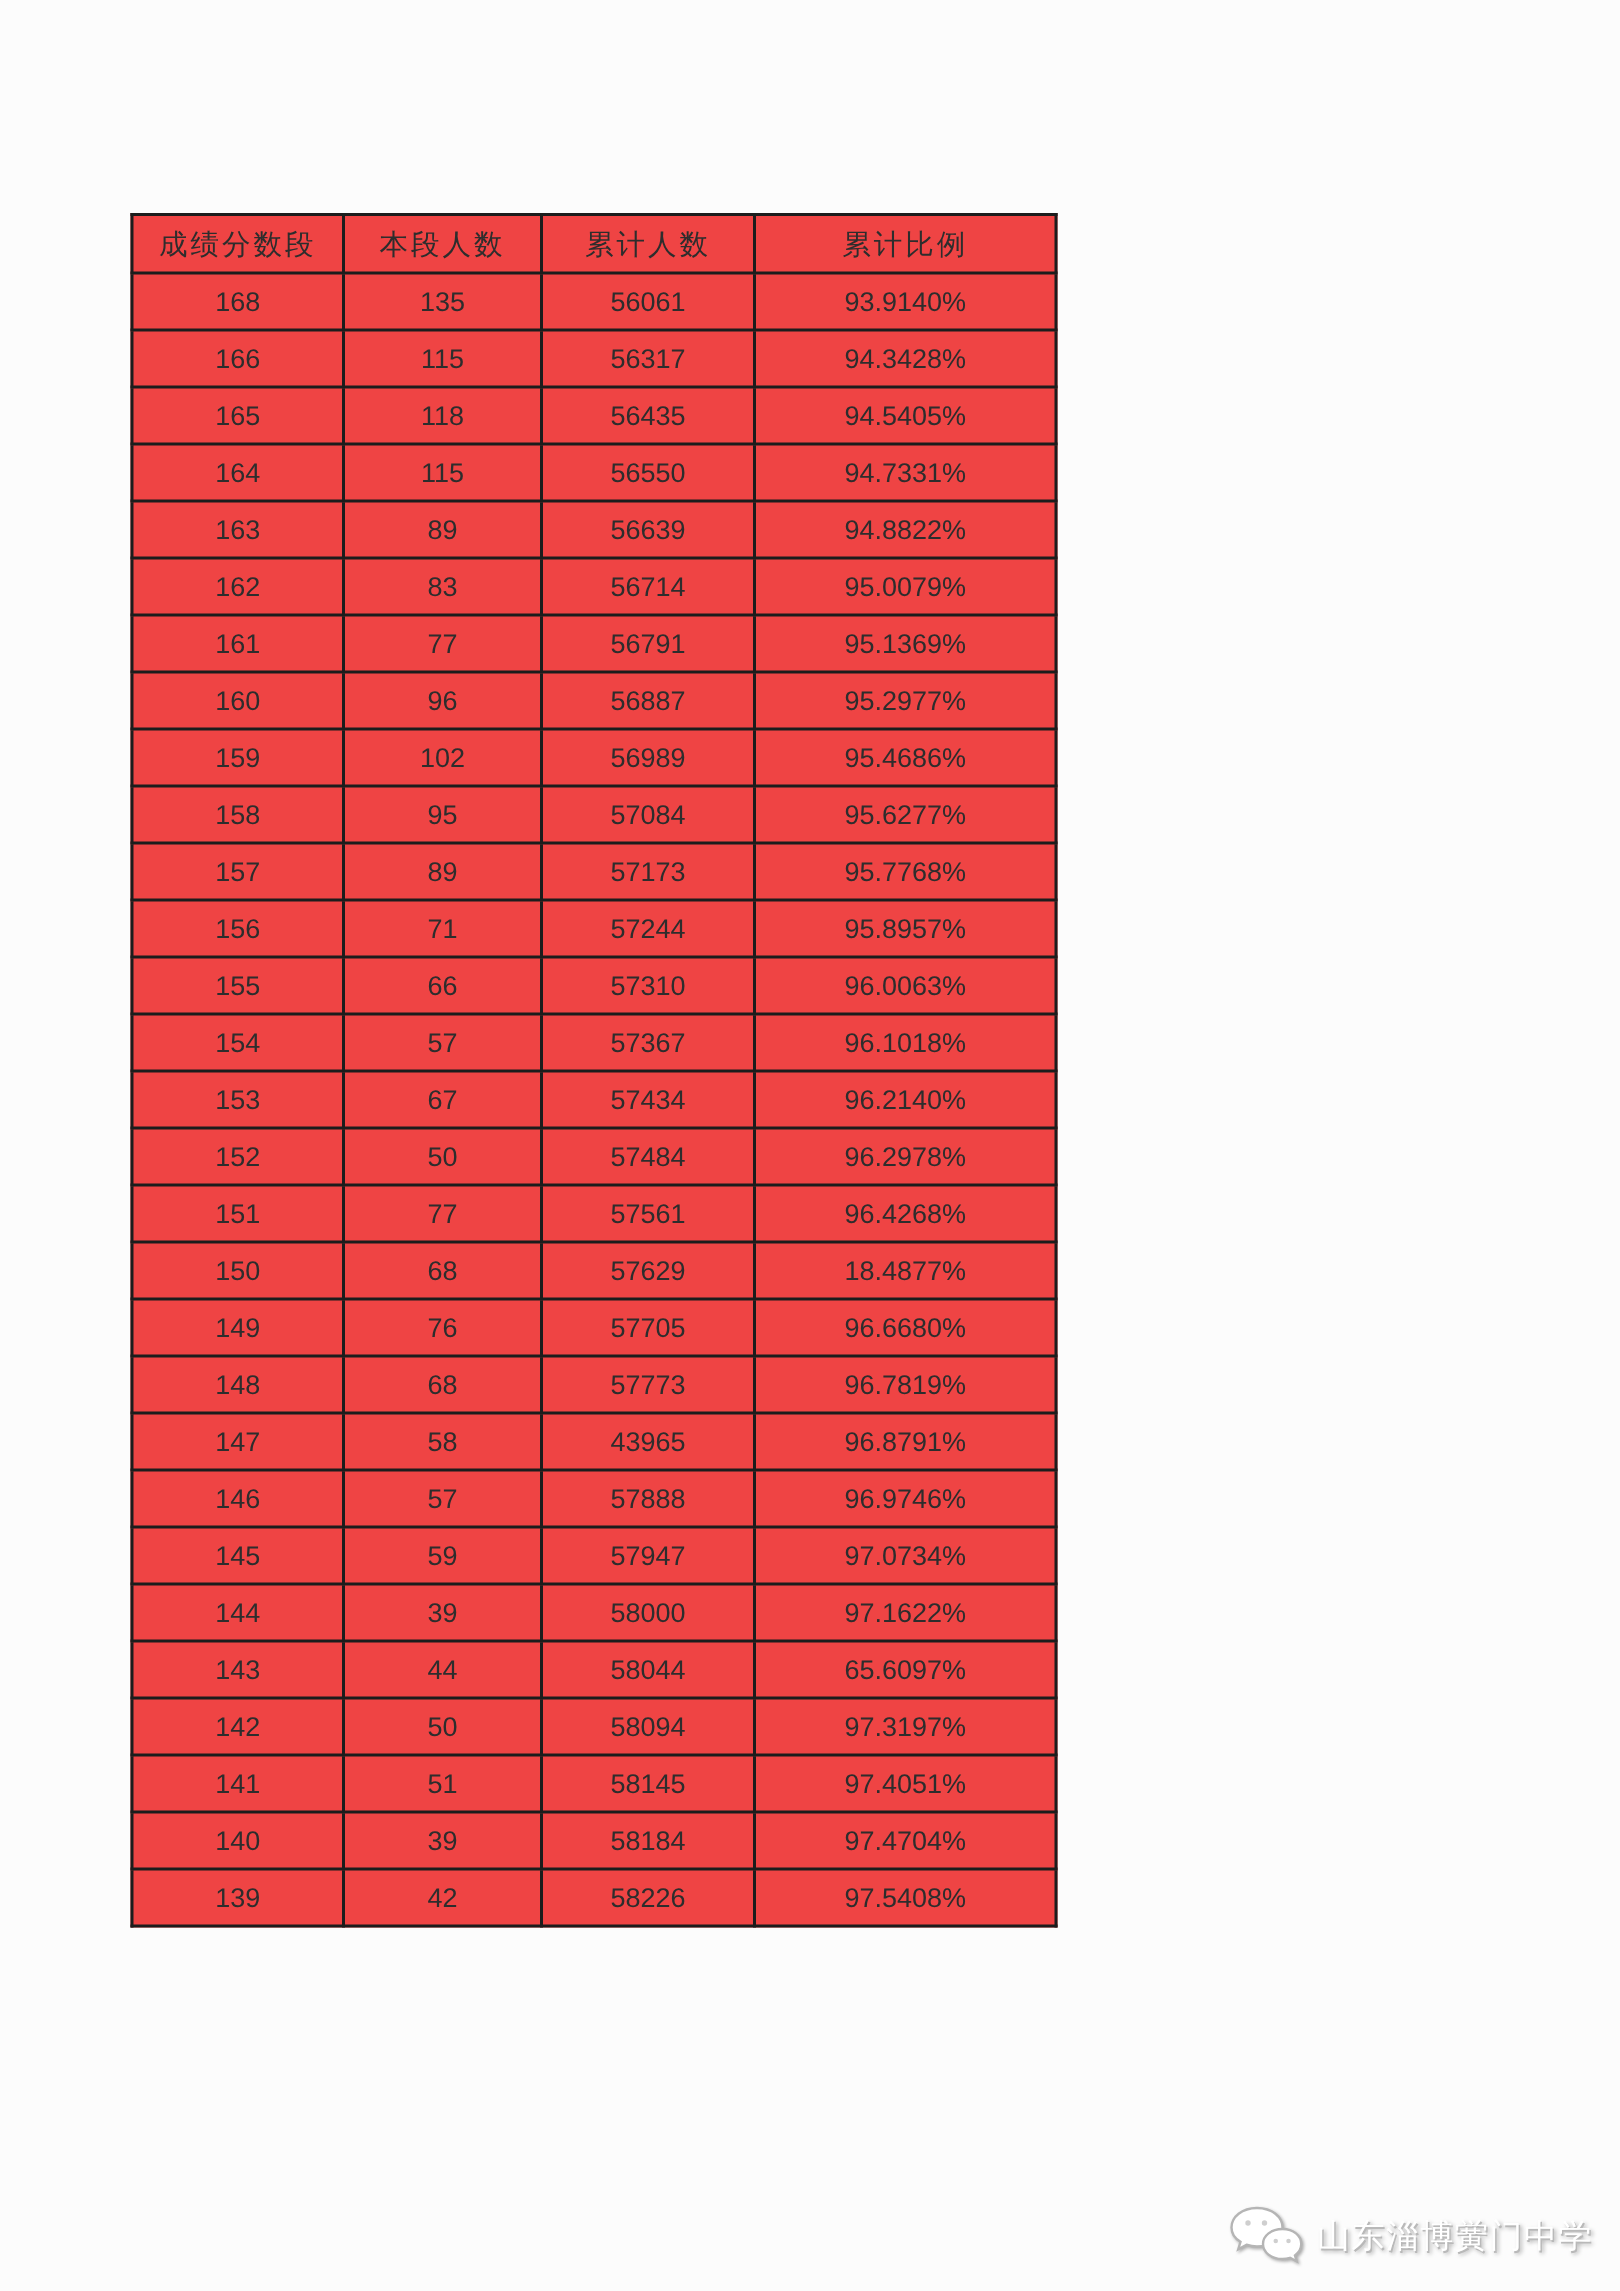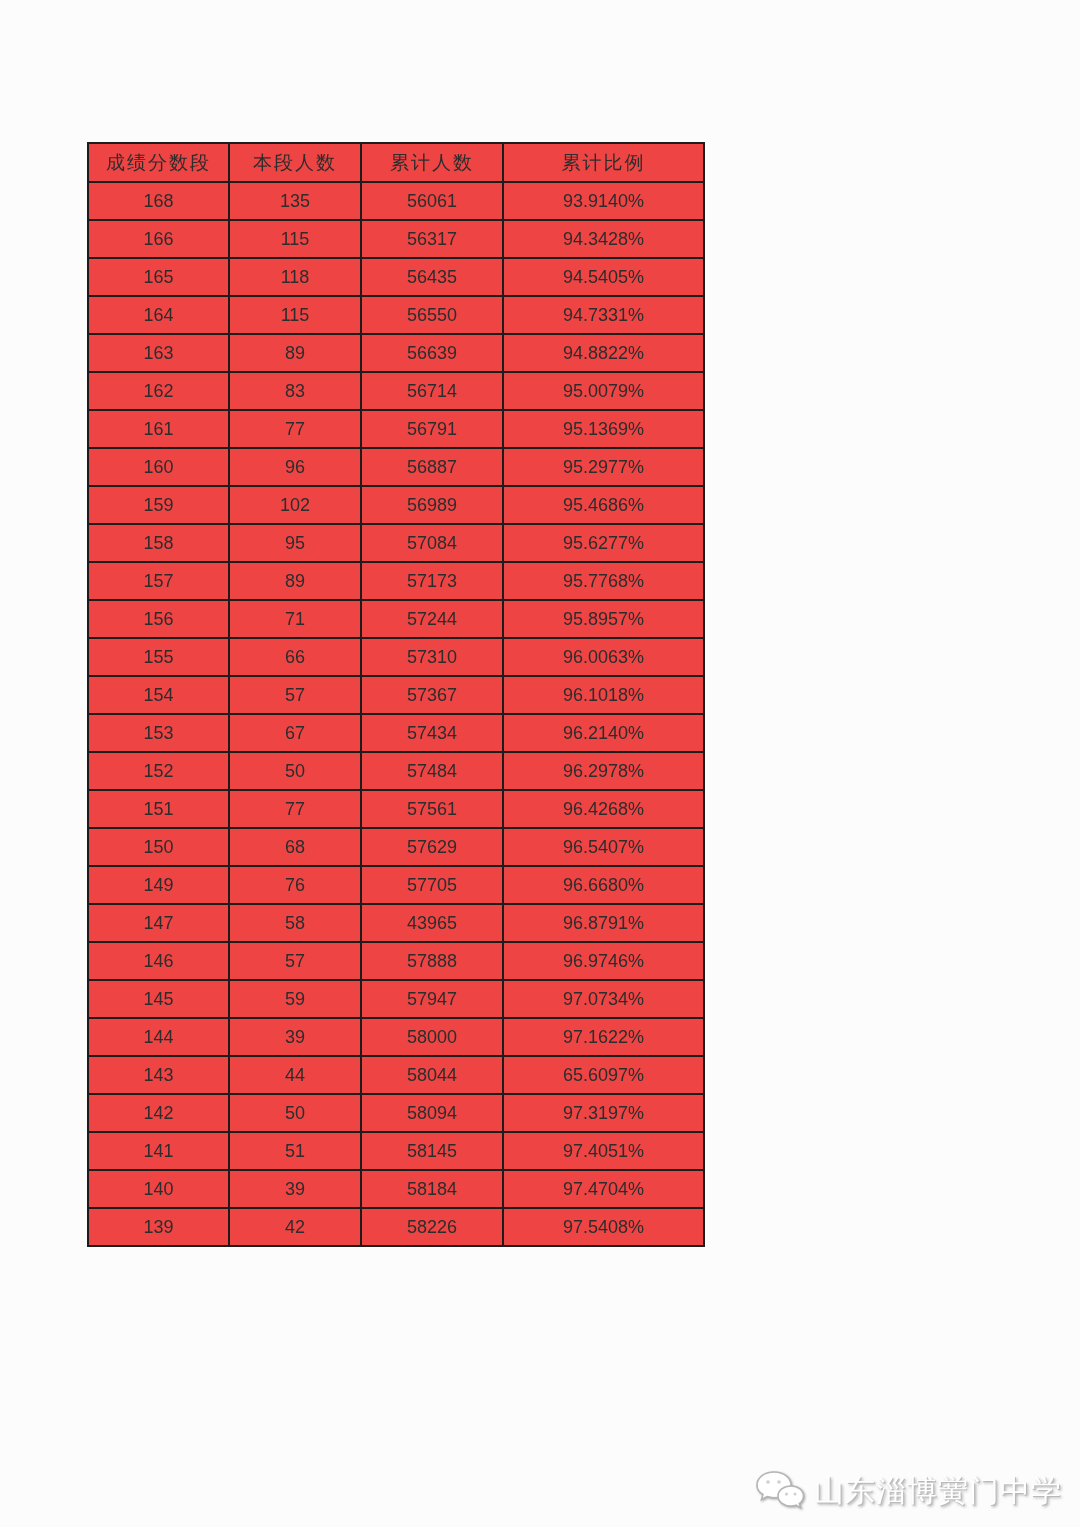--- a/index.html
+++ b/index.html
@@ -53,21 +53,21 @@
   .watermark {
     position: absolute;
     right: 18px;
     bottom: 14px;
     display: flex;
     align-items: center;
     gap: 8px;
     user-select: none;
   }
   .watermark .wm-text {
-    font-size: 30px;
+    font-size: 22px;
     letter-spacing: 1px;
     color: #ffffff;
     text-shadow: 1px 1px 0 #b9b9b9, 2px 2px 3px #a5a5a5;
     font-weight: 400;
     text-align: center;
   }
   .watermark svg {
     display: block;
     filter: drop-shadow(1.5px 1.5px 1px #ababab);
   }
@@ -192,27 +192,33 @@
         <tr>
           <td>151</td>
           <td>77</td>
           <td>57561</td>
           <td>96.4268%</td>
         </tr>
         <tr>
           <td>150</td>
           <td>68</td>
           <td>57629</td>
-          <td>96.5407%</td>
+          <td>18.4877%</td>
         </tr>
         <tr>
           <td>149</td>
           <td>76</td>
           <td>57705</td>
           <td>96.6680%</td>
+        </tr>
+        <tr>
+          <td>148</td>
+          <td>68</td>
+          <td>57773</td>
+          <td>96.7819%</td>
         </tr>
         <tr>
           <td>147</td>
           <td>58</td>
           <td>43965</td>
           <td>96.8791%</td>
         </tr>
         <tr>
           <td>146</td>
           <td>57</td>

